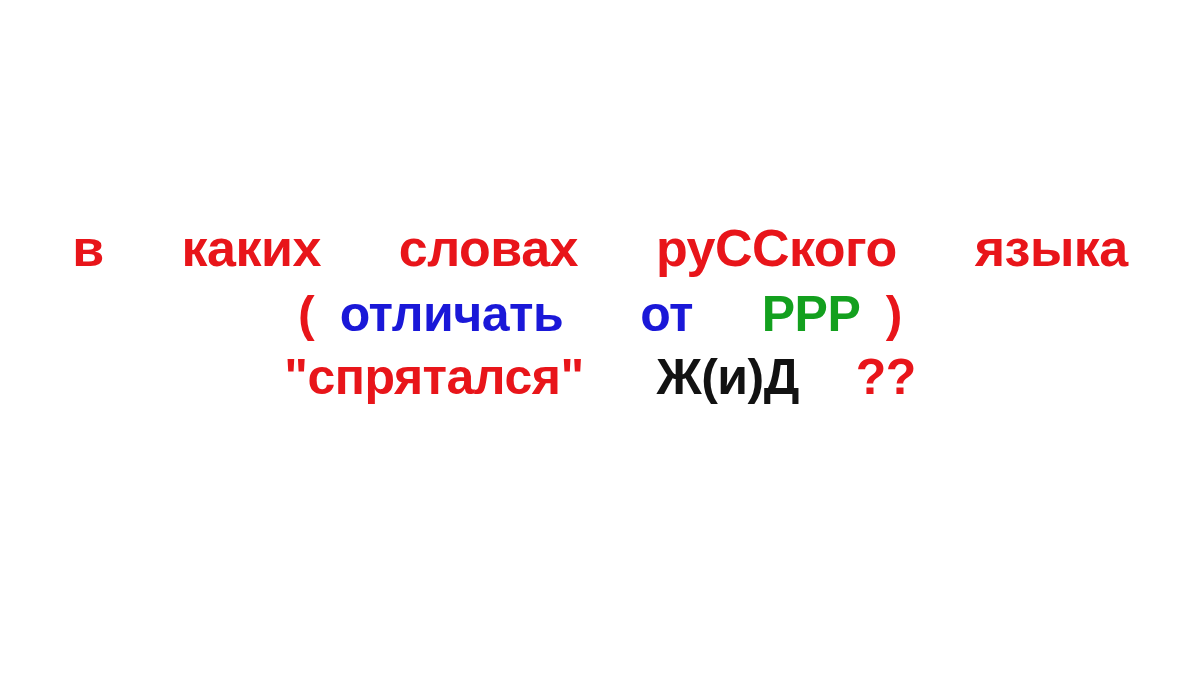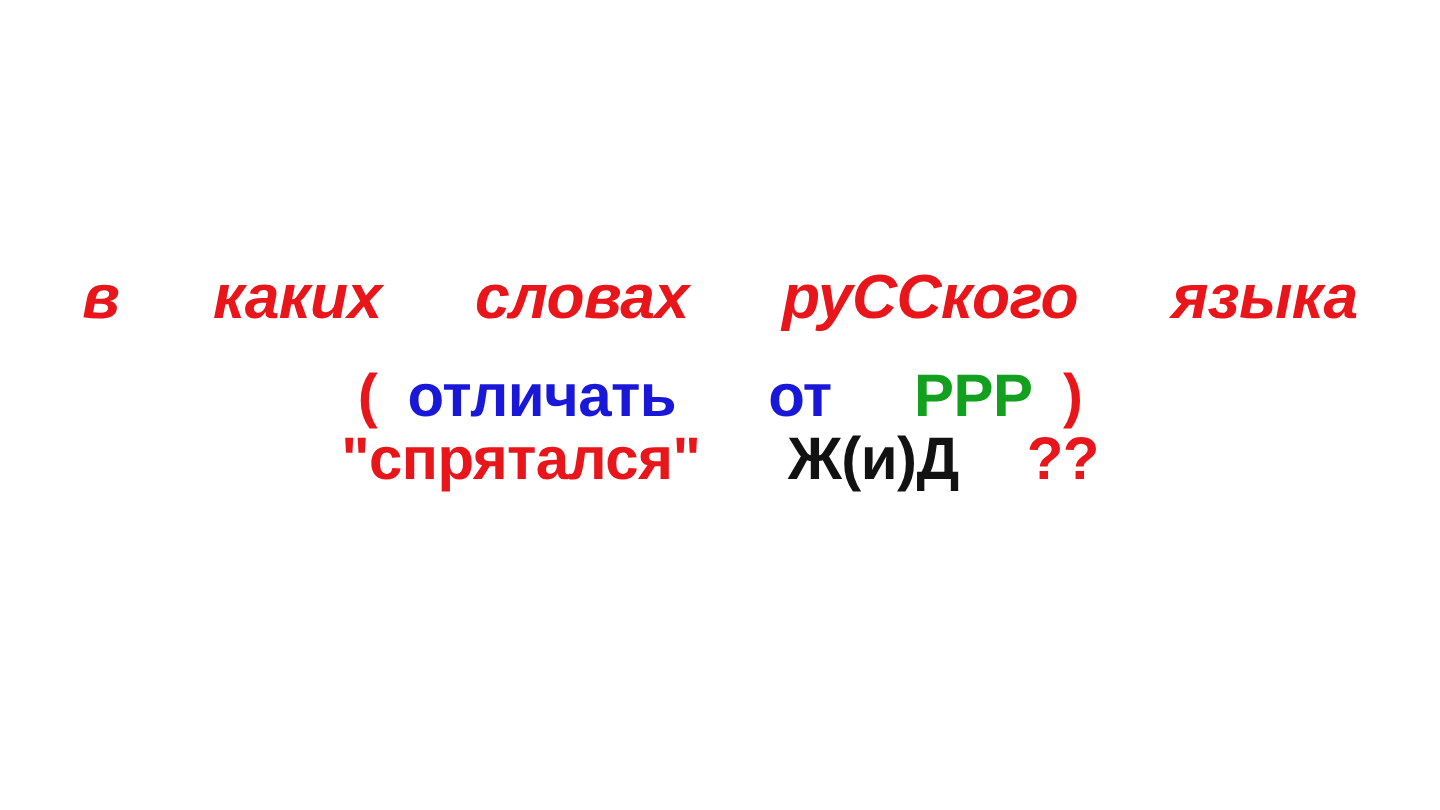--- a/index.html
+++ b/index.html
@@ -32,27 +32,26 @@
     line-height: 1.0;
   }
   .line {
     display: block;
     white-space: nowrap;
     font-weight: bold;
     letter-spacing: -0.5px;
   }
   .line-1 {
     font-size: 52px;
-    margin-bottom: 31px;
+    margin-bottom: 15px;
     word-spacing: 16px;
-    font-style: italic;
   }
   .line-2 {
     font-size: 50px;
-    margin-bottom: 2px;
+    margin-bottom: 13px;
     word-spacing: 12px;
   }
   .line-3 {
     font-size: 50px;
     word-spacing: 10px;
   }
   .red   { color: #e8151a; }
   .blue  { color: #1a18d8; }
   .green { color: #13a01e; }
   .black { color: #121212; text-align: center; }

